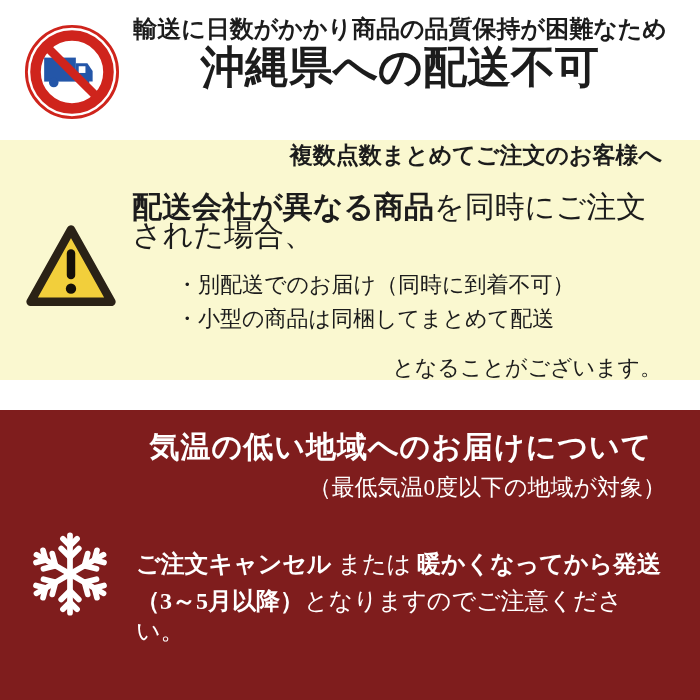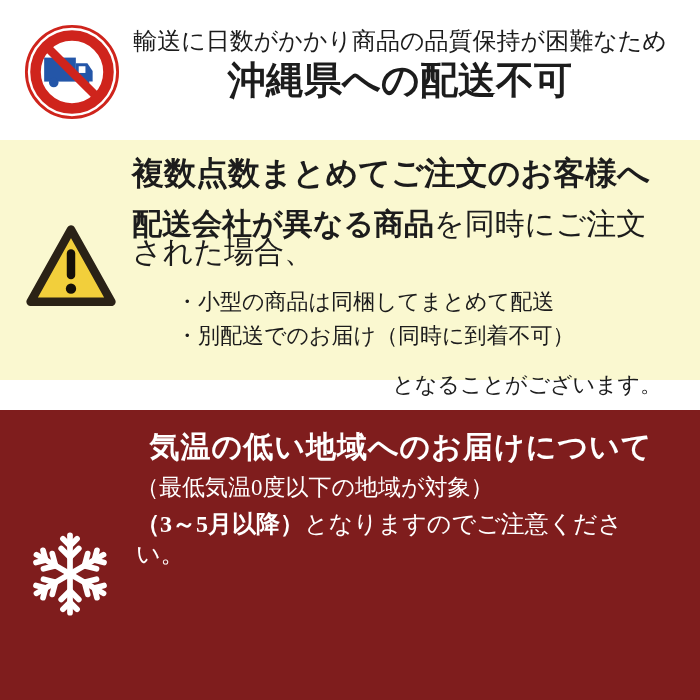--- a/index.html
+++ b/index.html
@@ -3,41 +3,41 @@
 <meta charset="utf-8">
 <style>
   html,body{margin:0;padding:0;}
   body{width:700px;height:700px;font-family:"Liberation Serif","DejaVu Serif",serif;}
   .page{width:700px;height:700px;overflow:hidden;background:#ffffff;position:relative;}
 
   
   .sec1{position:relative;height:140px;background:#ffffff;color:#1c1c1c;}
   .sec1 .icon-wrap{position:absolute;left:24px;top:24px;width:96px;height:96px;}
   .sec1-text{margin-left:130px;width:540px;}
-  .s1-line1{padding-top:27px;text-align:center;font-size:24px;line-height:28px;}
-  .s1-headline{text-align:center;font-size:38px;font-weight:bold;line-height:46px;margin-top:2px;}
+  .s1-line1{padding-top:15px;text-align:center;font-size:24px;line-height:28px;font-weight:bold;}
+  .s1-headline{text-align:center;font-size:44px;font-weight:bold;line-height:46px;margin-top:2px;}
   .s1-line3{text-align:right;font-size:22px;line-height:26px;padding-right:8px;margin-top:3px;}
 
   
   .sec2{position:relative;height:240px;background:#faf8d0;color:#1c1c1c;}
   .sec2 .icon-wrap{position:absolute;left:24px;top:76px;width:94px;height:104px;}
   .sec2-text{margin-left:132px;margin-right:38px;}
-  .s2-heading{padding-top:17px;text-align:left;font-size:32px;font-weight:bold;line-height:32px;}
+  .s2-heading{padding-top:0;text-align:right;font-size:23px;font-weight:bold;line-height:32px;}
   .s2-intro{margin-top:21px;font-size:30px;line-height:28px;}
   .s2-bullets{margin-top:19px;margin-left:44px;font-size:22px;line-height:34px;}
   .s2-outro{margin-top:19px;text-align:right;font-size:22px;line-height:26px;}
 
   
   .sec3{position:relative;height:380px;background:#7f1d1d;color:#ffffff;margin-top:30px;}
   .sec3 .icon-wrap{position:absolute;left:26px;top:110px;width:88px;height:108px;}
   .sec3-text{margin-left:136px;margin-right:34px;}
   .s3-heading{padding-top:18px;text-align:center;font-size:30px;font-weight:bold;letter-spacing:1px;line-height:38px;}
   .s3-line1{margin-top:21px;font-size:24px;line-height:30px;}
   .s3-line2{margin-top:9px;font-size:24px;line-height:30px;font-weight:bold;}
-  .s3-line3{margin-top:7px;font-size:23px;line-height:29px;}
+  .s3-line3{margin-top:7px;font-size:23px;line-height:29px;text-align:right;}
   .s3-line4{margin-top:47px;font-size:24px;line-height:30px;}
   .s3-line5{margin-top:7px;font-size:24px;line-height:30px;}
 
   b{font-weight:bold;}
   .icon-wrap svg{display:block;width:100%;height:100%;}
 </style>
 </head>
 <body>
 
 <div class="page">
@@ -68,22 +68,22 @@
       <svg viewBox="0 0 100 100" aria-hidden="true">
         <polygon points="50,9 93,86 7,86" fill="#f2cf3b" stroke="#2a2216" stroke-width="9" stroke-linejoin="round"></polygon>
         <rect x="45.5" y="30" width="9" height="32" rx="4.5" fill="#151008"></rect>
         <circle cx="50" cy="72" r="5.5" fill="#151008"></circle>
       </svg>
     </div>
     <div class="sec2-text">
       <div class="s2-heading">複数点数まとめてご注文のお客様へ</div>
       <div class="s2-intro"><b>配送会社が異なる商品</b><span>を同時にご注文された場合、</span></div>
       <div class="s2-bullets">
+        <div>・別配送でのお届け（同時に到着不可）</div>
         <div>・小型の商品は同梱してまとめて配送</div>
-        <div>・別配送でのお届け（同時に到着不可）</div>
       </div>
       <div class="s2-outro">となることがございます。</div>
     </div>
   </div>
 
   <div class="sec3">
     <div class="icon-wrap">
       <svg viewBox="-50 -50 100 100" aria-hidden="true">
         <defs>
           <g id="arm" stroke="#ffffff" stroke-width="6.5" stroke-linecap="round" fill="none">
@@ -98,17 +98,18 @@
         <use href="#arm" transform="rotate(60)"></use>
         <use href="#arm" transform="rotate(120)"></use>
         <use href="#arm" transform="rotate(180)"></use>
         <use href="#arm" transform="rotate(240)"></use>
         <use href="#arm" transform="rotate(300)"></use>
       </svg>
     </div>
     <div class="sec3-text">
       <div class="s3-heading">気温の低い地域へのお届けについて</div>
       <div class="s3-line3">（最低気温0度以下の地域が対象）</div>
+      <div class="s3-line4"><b>ご注文キャンセル</b><span> または </span><b>暖かくなってから発送</b></div>
       <div class="s3-line5"><b>（3～5月以降）</b><span>となりますのでご注意ください。</span></div>
     </div>
   </div>
 
 </div>
 
 </body></html>

